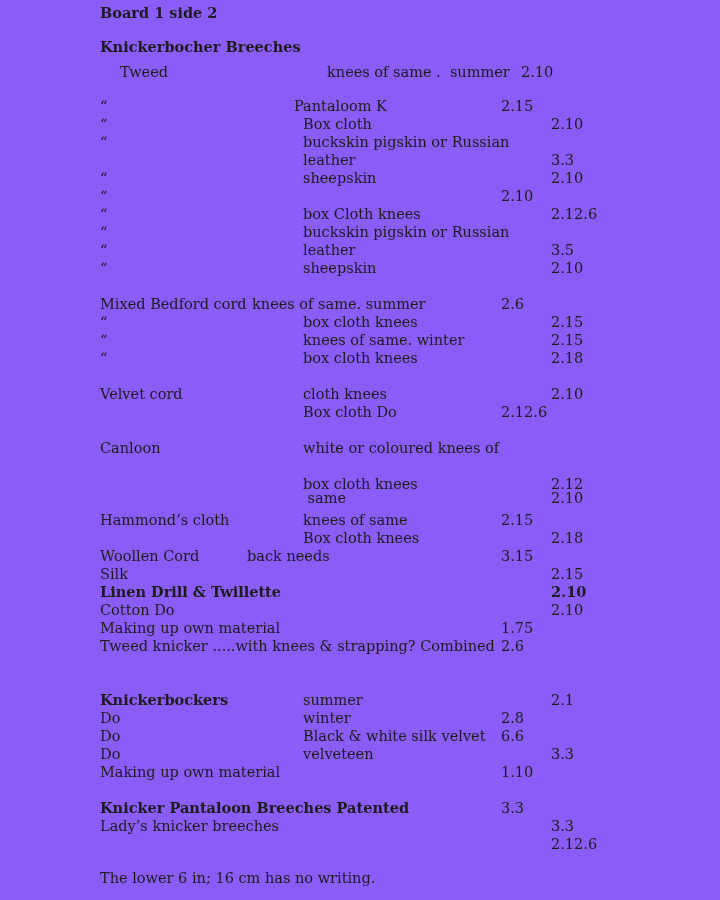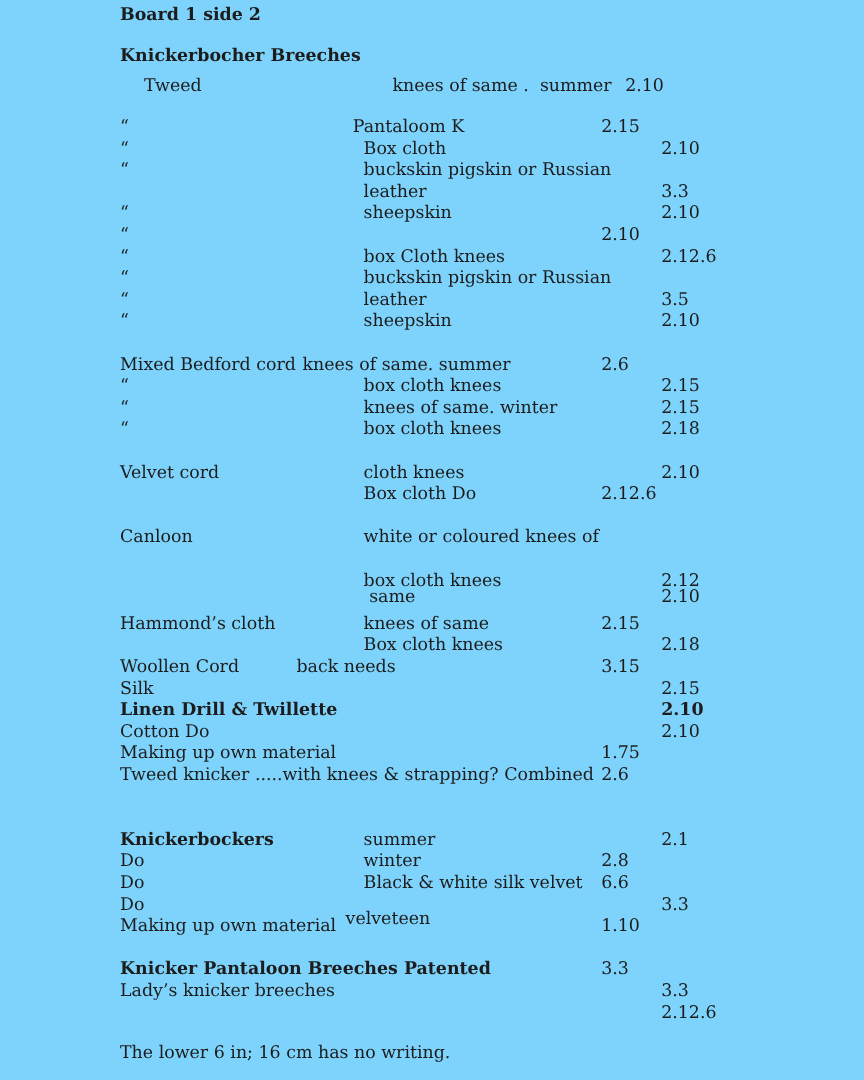--- a/index.html
+++ b/index.html
@@ -1,19 +1,19 @@
 <!DOCTYPE html>
 <html><head>
 <meta charset="utf-8">
 <style>
   html,body{margin:0;padding:0;background:#ffffff;}
   .page{
     position:relative;
     width:720px;height:900px;
-    background:#7dd3fc;
+    background:#8b5cf6;
     font-family:"DejaVu Serif", serif;
     font-size:14.5px;
     line-height:18px;
     color:#1c1c1c;
     overflow:hidden;
   }
   .title{position:absolute;left:100px;top:4px;font-weight:bold;white-space:pre;}
   .subtitle{position:absolute;left:100px;top:38px;font-weight:bold;white-space:pre;}
   .footnote{position:absolute;left:100px;top:869px;white-space:pre;}
   .row{position:absolute;left:0;width:720px;height:18px;}
@@ -177,21 +177,21 @@
     <span class="desc-cell" style="left: 303px;">winter</span>
     <span class="price-cell" style="left: 501px;">2.8</span>
   </div>
       <div class="row" style="top: 727px;">
     <span class="item-cell">Do</span>
     <span class="desc-cell" style="left: 303px;">Black &amp; white silk velvet</span>
     <span class="price-cell" style="left: 501px;">6.6</span>
   </div>
       <div class="row" style="top: 745px;">
     <span class="item-cell">Do</span>
-    <span class="desc-cell" style="left: 288px; margin-top: 12px;">velveteen</span>
+    <span class="desc-cell" style="left: 303px;">velveteen</span>
     <span class="price-cell" style="left: 551px;">3.3</span>
   </div>
       <div class="row" style="top: 763px;">
     <span class="item-cell">Making up own material</span>
 
     <span class="price-cell" style="left: 501px;">1.10</span>
   </div>
       <div class="row" style="top: 799px;">
     <span class="item-cell b">Knicker Pantaloon Breeches Patented</span>
 

